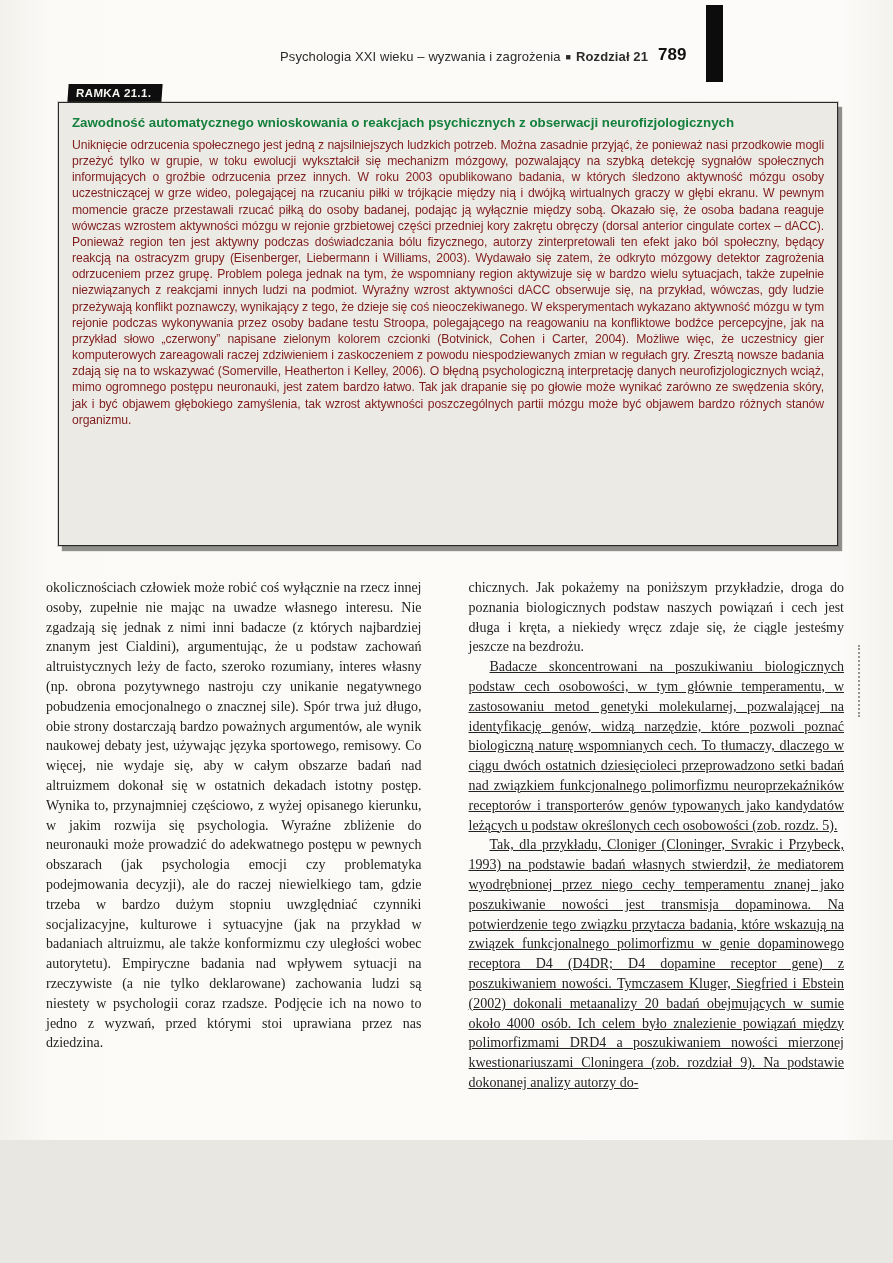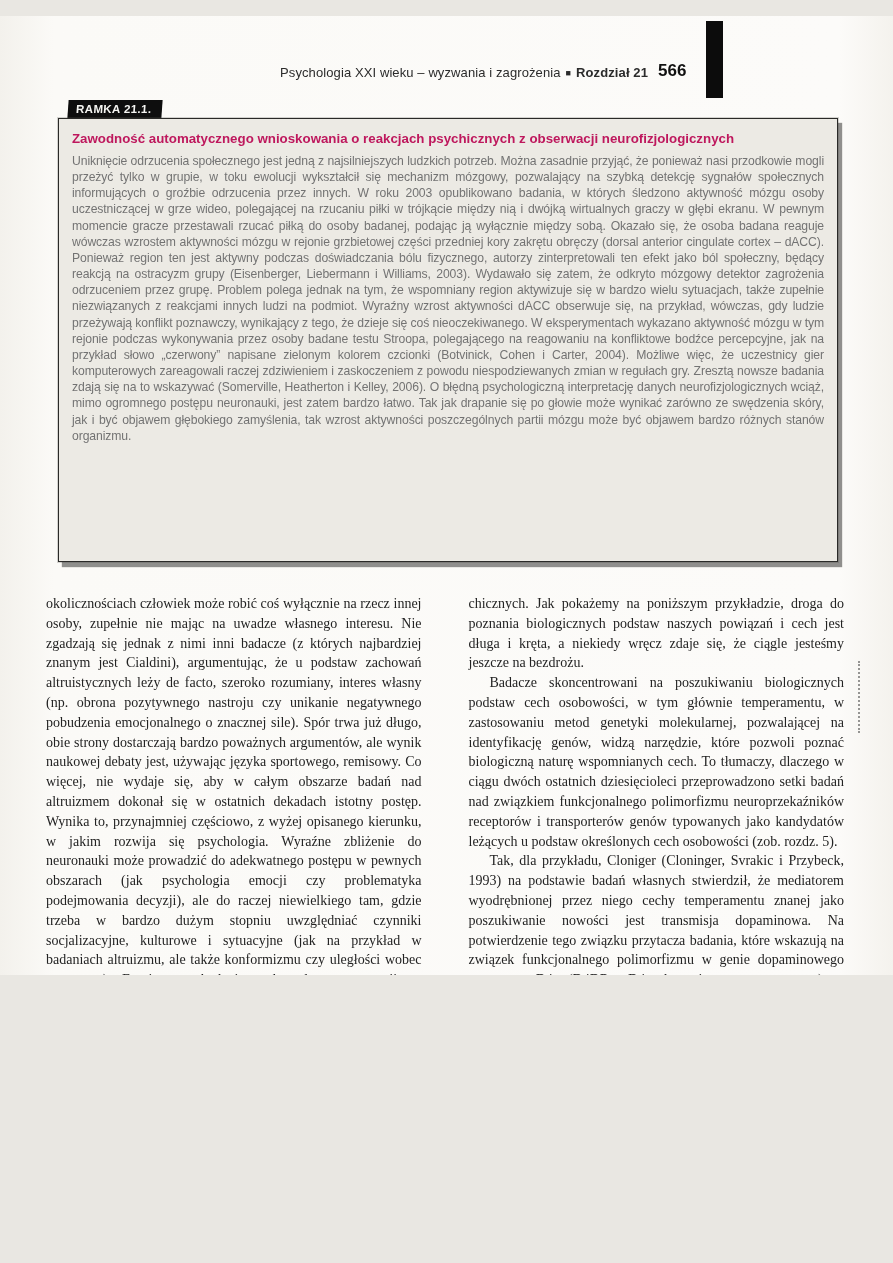--- a/index.html
+++ b/index.html
@@ -1,21 +1,21 @@
 <!DOCTYPE html>
 <html lang="pl"><head>
 <meta charset="utf-8">
 <style>
   * { margin: 0; padding: 0; box-sizing: border-box; }
   html, body { background: #e9e7e2; }
   .page {
     position: relative;
     width: 893px;
-    height: 959px;
-    margin: 16px auto;
+    height: 1140px;
+    margin: 0 auto;
     background: linear-gradient(90deg, #f3f1ec 0%, #fbfaf7 6%, #fcfbf9 94%, #f4f2ed 100%);
     overflow: hidden;
     color: #262626;
   }
 
   
   .running-head {
     position: absolute;
     top: 49px;
     left: 0;
@@ -74,50 +74,50 @@
     background: #eceae4;
     border: 1.5px solid #2a2a28;
     box-shadow: 4px 5px 1px rgba(55, 55, 52, 0.55), 0 0 0 1px rgba(90,90,85,0.25);
     padding: 11px 13px 10px 13px;
     font-family: "Liberation Sans", sans-serif;
   }
   .ramka-title {
     font-size: 13.3px;
     font-weight: bold;
     line-height: 17px;
-    color: #be185d;
+    color: #15803d;
     margin-bottom: 6px;
     max-width: 700px;
   }
   .ramka-body {
     font-size: 12.2px;
     line-height: 16.15px;
     text-align: justify;
-    color: #737373;
+    color: #7f1d1d;
     letter-spacing: -0.1px;
     hyphens: auto;
   }
 
   
   .columns {
     position: absolute;
     top: 578px;
     left: 46px;
     width: 798px;
     display: flex;
     gap: 47px;
     font-family: "Liberation Serif", serif;
     font-size: 14px;
     line-height: 19.8px;
     text-align: justify;
     color: #232323;
   }
   .col { width: 382px; hyphens: auto; }
   .col p { margin: 0; }
-  .col p.indent { text-indent: 21px; }
+  .col p.indent { text-indent: 21px; text-decoration: underline; }
 
   
   .artifact { position: absolute; pointer-events: none; }
   .dash-left {
     top: 1202px; left: 28px; width: 22px;
     border-top: 2px solid rgba(20,20,20,0.75);
   }
   .dashed-line {
     top: 1203px; left: 56px; width: 500px;
     border-top: 1px dashed rgba(40,40,40,0.35);
@@ -139,21 +139,21 @@
   .pen-marks { top: 1200px; left: 548px; }
 </style>
 </head>
 <body>
 
 <div class="page">
 
   <div class="running-head">
     <span>Psychologia XXI wieku – wyzwania i zagrożenia</span><span class="sep">■</span><span class="chapter">Rozdział 21</span>
   </div>
-  <div class="page-number">566</div>
+  <div class="page-number">789</div>
   <div class="corner-bar"></div>
 
   <div class="ramka-label">RAMKA 21.1.</div>
   <div class="ramka-box">
     <div class="ramka-title">Zawodność automatycznego wnioskowania o reakcjach psychicznych z obserwacji neurofizjologicznych</div>
     <div class="ramka-body">Uniknięcie odrzucenia społecznego jest jedną z najsilniejszych ludzkich potrzeb. Można zasadnie przyjąć, że ponieważ nasi przodkowie mogli przeżyć tylko w grupie, w toku ewolucji wykształcił się mechanizm mózgowy, pozwalający na szybką detekcję sygnałów społecznych informujących o groźbie odrzucenia przez innych. W roku 2003 opublikowano badania, w których śledzono aktywność mózgu osoby uczestniczącej w grze wideo, polegającej na rzucaniu piłki w trójkącie między nią i dwójką wirtualnych graczy w głębi ekranu. W pewnym momencie gracze przestawali rzucać piłką do osoby badanej, podając ją wyłącznie między sobą. Okazało się, że osoba badana reaguje wówczas wzrostem aktywności mózgu w rejonie grzbietowej części przedniej kory zakrętu obręczy (dorsal anterior cingulate cortex – dACC). Ponieważ region ten jest aktywny podczas doświadczania bólu fizycznego, autorzy zinterpretowali ten efekt jako ból społeczny, będący reakcją na ostracyzm grupy (Eisenberger, Liebermann i Williams, 2003). Wydawało się zatem, że odkryto mózgowy detektor zagrożenia odrzuceniem przez grupę. Problem polega jednak na tym, że wspomniany region aktywizuje się w bardzo wielu sytuacjach, także zupełnie niezwiązanych z reakcjami innych ludzi na podmiot. Wyraźny wzrost aktywności dACC obserwuje się, na przykład, wówczas, gdy ludzie przeżywają konflikt poznawczy, wynikający z tego, że dzieje się coś nieoczekiwanego. W eksperymentach wykazano aktywność mózgu w tym rejonie podczas wykonywania przez osoby badane testu Stroopa, polegającego na reagowaniu na konfliktowe bodźce percepcyjne, jak na przykład słowo „czerwony” napisane zielonym kolorem czcionki (Botvinick, Cohen i Carter, 2004). Możliwe więc, że uczestnicy gier komputerowych zareagowali raczej zdziwieniem i zaskoczeniem z powodu niespodziewanych zmian w regułach gry. Zresztą nowsze badania zdają się na to wskazywać (Somerville, Heatherton i Kelley, 2006). O błędną psychologiczną interpretację danych neurofizjologicznych wciąż, mimo ogromnego postępu neuronauki, jest zatem bardzo łatwo. Tak jak drapanie się po głowie może wynikać zarówno ze swędzenia skóry, jak i być objawem głębokiego zamyślenia, tak wzrost aktywności poszczególnych partii mózgu może być objawem bardzo różnych stanów organizmu.</div>
   </div>
 
   <div class="columns">
     <div class="col">

